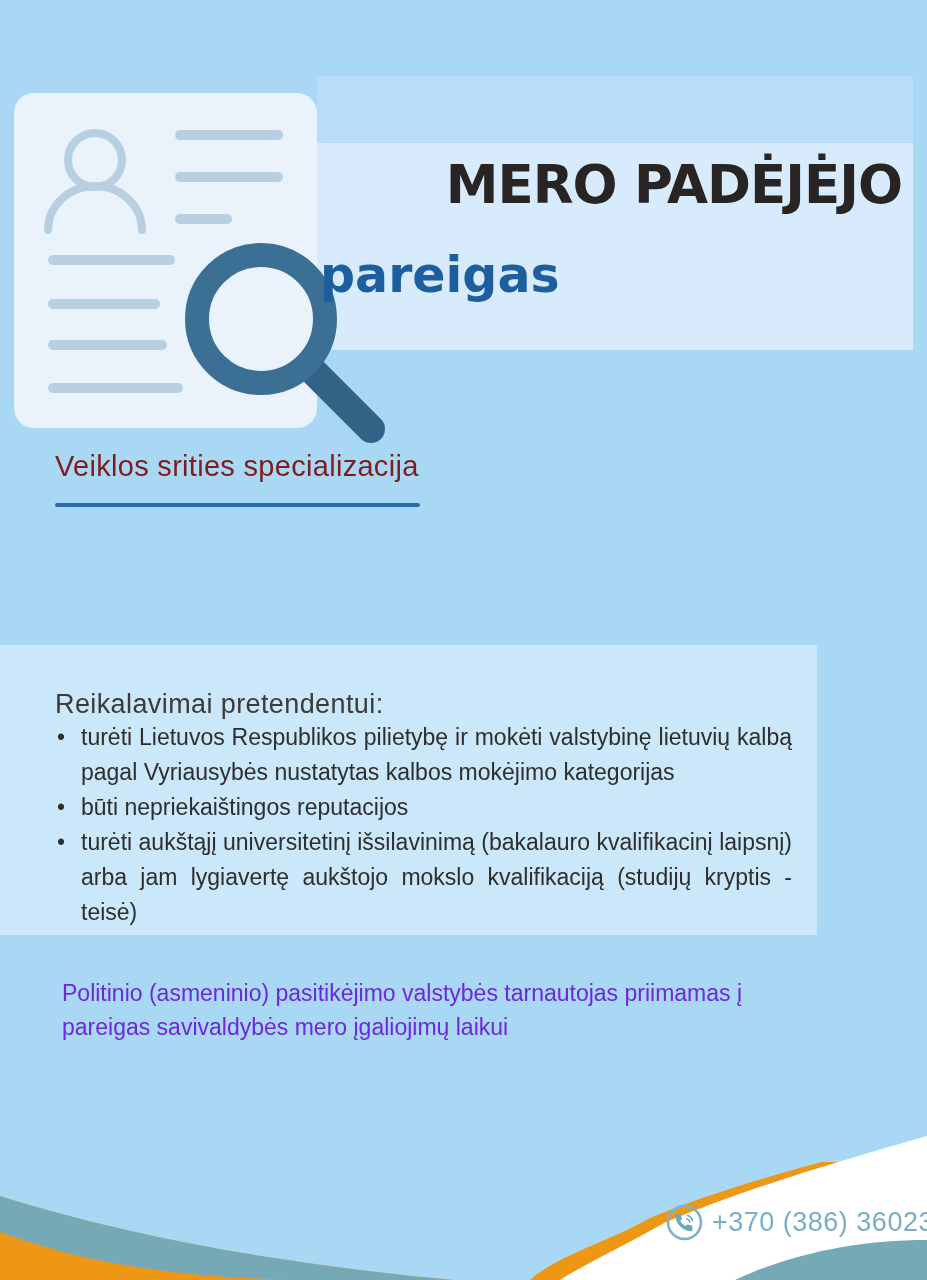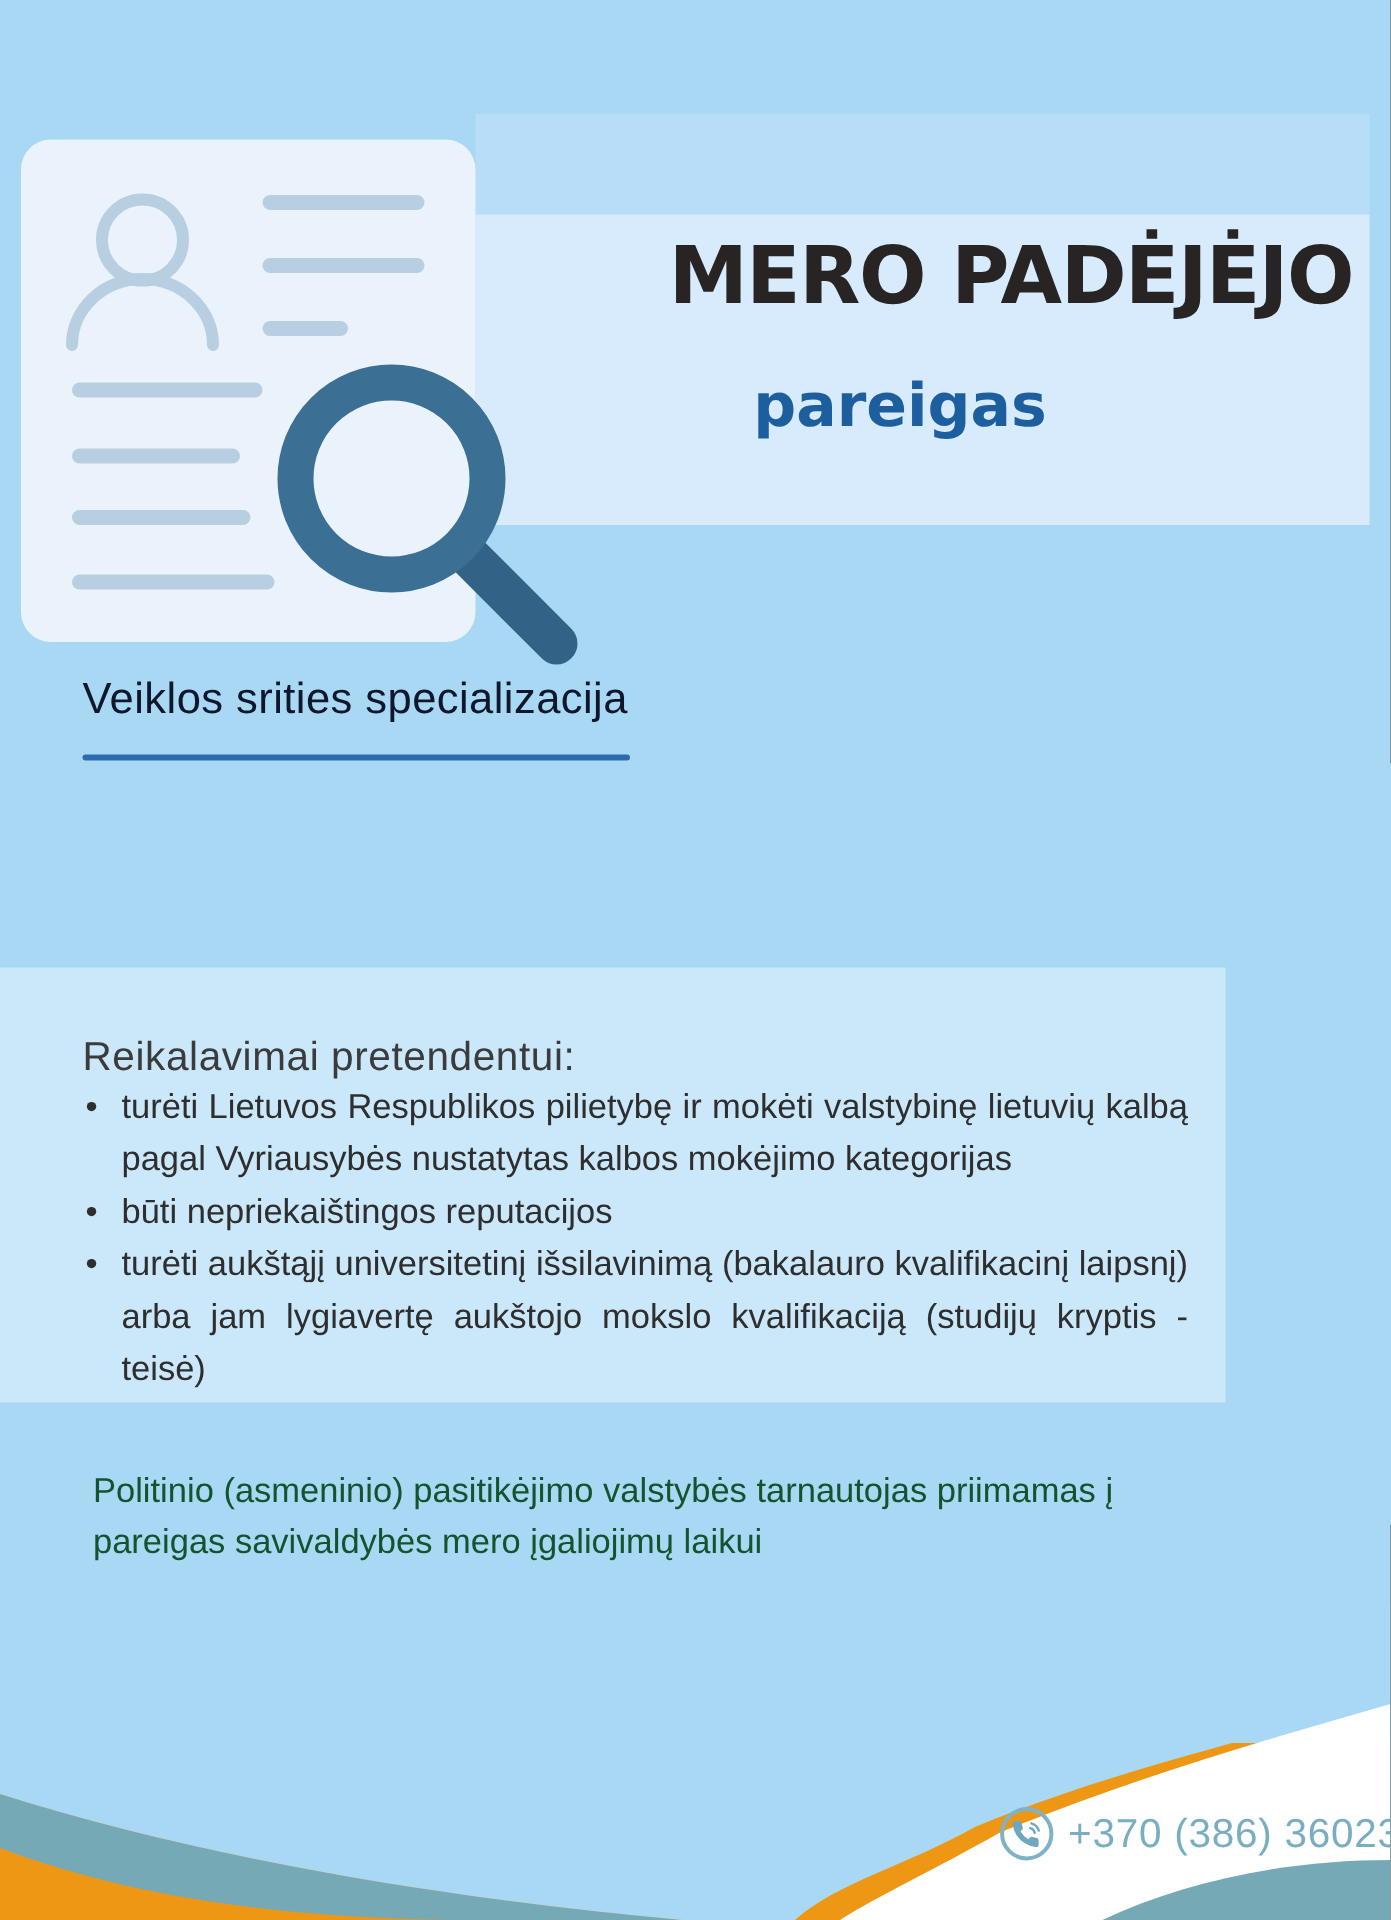--- a/index.html
+++ b/index.html
@@ -22,43 +22,43 @@
   #kicker{
     position:absolute;left:330px;top:88px;width:576px;text-align:right;
     font-size:27px;color:#2e6da6;letter-spacing:.2px;
   }
   #title{
     position:absolute;left:320px;top:156px;width:582px;text-align:right;
     font-family:"DejaVu Sans","Liberation Sans",sans-serif;
     font-size:53px;font-weight:800;color:#282424;line-height:1.1;letter-spacing:-1px;
   }
   #subtitle{
-    position:absolute;left:320px;top:250px;width:560px;text-align:center;
+    position:absolute;left:320px;top:250px;width:560px;text-align:left;
     font-family:"DejaVu Sans","Liberation Sans",sans-serif;
-    font-size:40px;font-weight:800;color:#1d5f9e;line-height:1.05;
+    font-size:49px;font-weight:800;color:#1d5f9e;line-height:1.05;
   }
   
-  #s1-heading{position:absolute;left:55px;top:450px;font-size:29px;color:#0f172a;letter-spacing:.3px;}
+  #s1-heading{position:absolute;left:55px;top:450px;font-size:29px;color:#7f1d1d;letter-spacing:.3px;}
   #s1-rule{position:absolute;left:55px;top:503px;width:365px;height:4px;background:#2c6cab;border-radius:2px;}
   #s1-list{position:absolute;left:55px;top:522px;width:818px;}
   
   #req-box{position:absolute;left:0;top:645px;width:817px;height:290px;background:#cbe7fa;}
   #s2-heading{position:absolute;left:55px;top:672px;font-size:27px;color:#3b3b3b;letter-spacing:.4px;margin-top:17px;}
   #s2-list{position:absolute;left:55px;top:720px;width:737px;}
   .blist{margin:0;padding:0;list-style:none;}
   .blist li{
     position:relative;padding-left:26px;margin:0;
     font-size:23px;line-height:35px;color:#2e2e2e;text-align:justify;
   }
   .blist li::before{
     content:"\2022";position:absolute;left:2px;top:0;
     font-size:23px;line-height:35px;color:#2e2e2e;
   }
   
-  #note{position:absolute;left:62px;top:976px;width:716px;font-size:23px;line-height:34px;color:#14532d;}
+  #note{position:absolute;left:62px;top:976px;width:716px;font-size:23px;line-height:34px;color:#6d28d9;}
   #salary{position:absolute;left:62px;top:1088px;font-size:23px;color:#363636;}
   #apply{position:absolute;left:62px;top:1134px;font-size:24px;line-height:35px;color:#3f5d6b;}
   #apply .hard{font-weight:bold;color:#1e1e1e;text-decoration:underline;}
   #apply .mail{color:#2b2b2b;text-decoration:underline;}
   
   #footer-waves{position:absolute;left:0;top:1070px;width:927px;height:210px;display:block;}
   #phone-row{position:absolute;left:666px;top:1204px;display:flex;align-items:center;gap:9px;}
   #phone-number{font-size:27px;color:#79aec2;letter-spacing:.5px;white-space:nowrap;}
 </style>
 </head>

